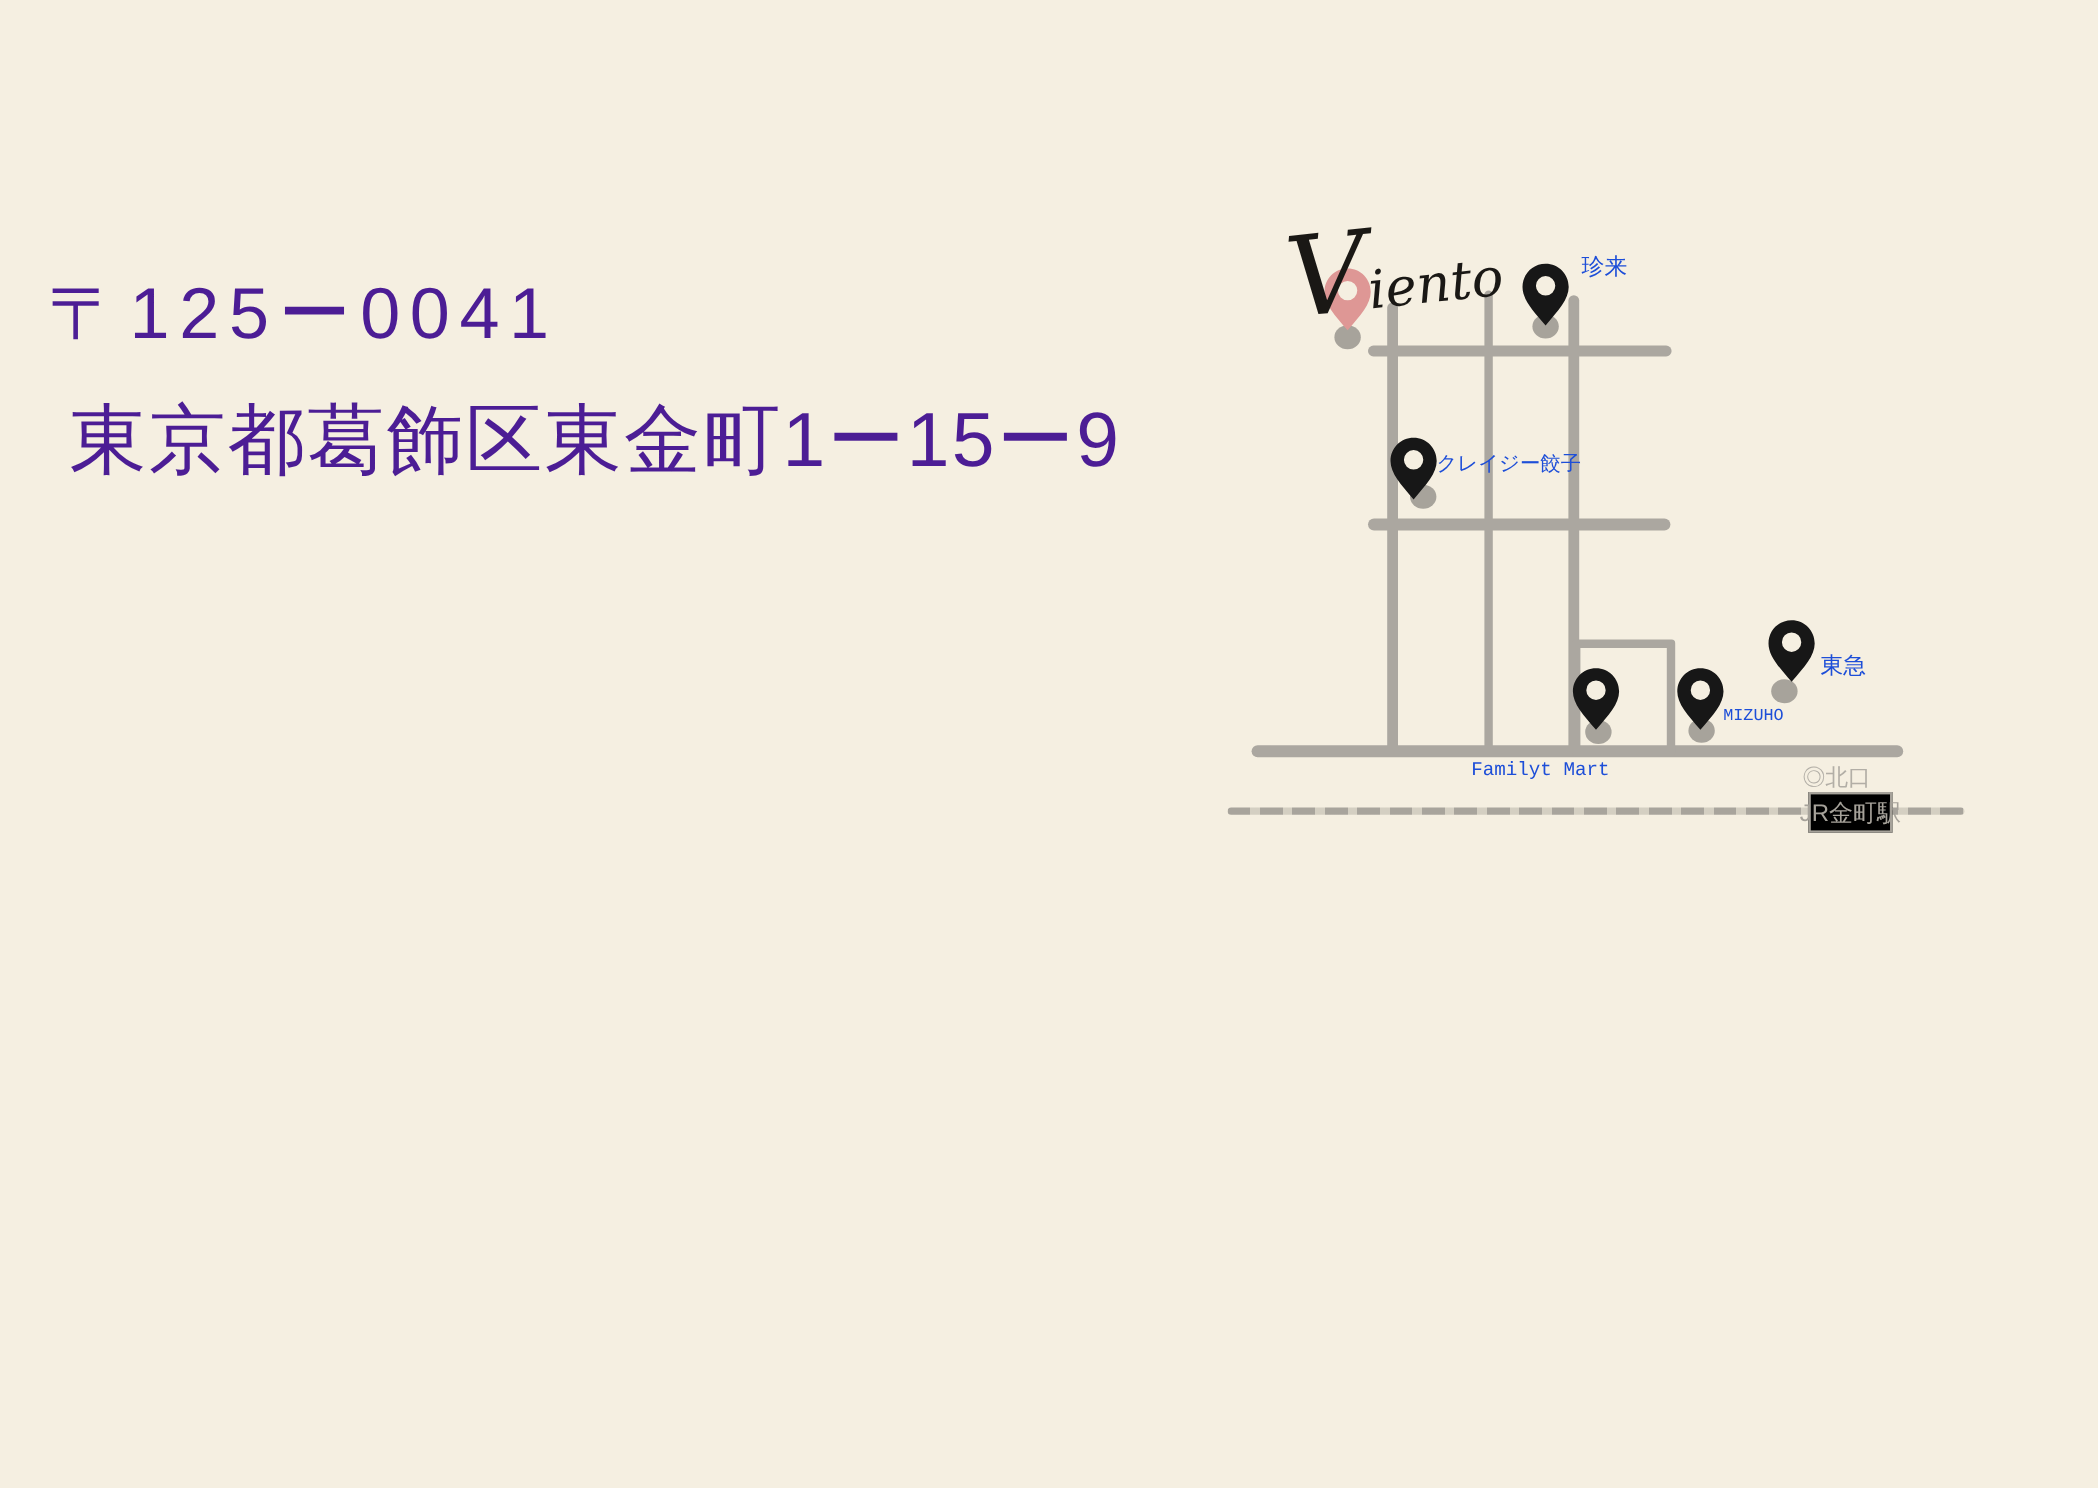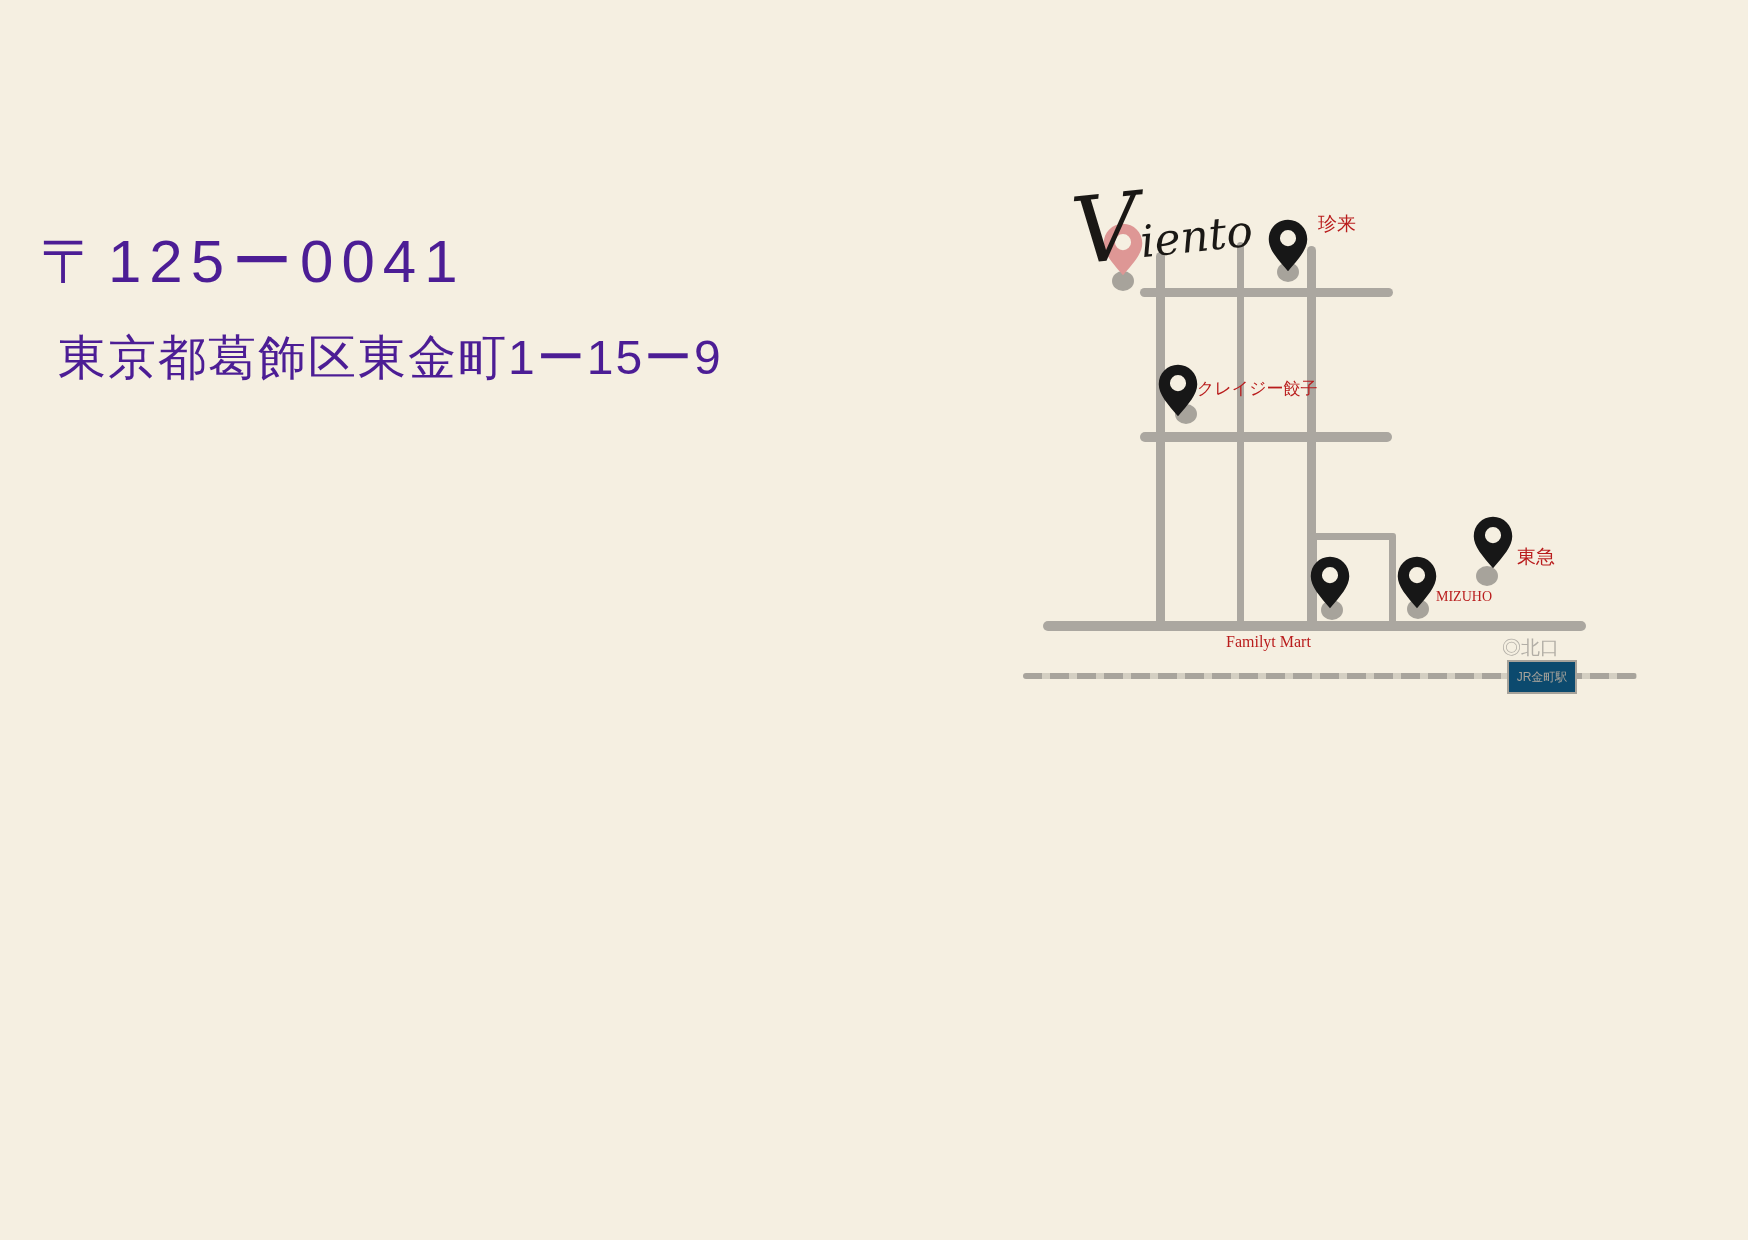--- a/index.html
+++ b/index.html
@@ -12,21 +12,21 @@
   }
   
   .addr{
     position:absolute;
     color:#4c1d95;
     font-weight:300;
     white-space:nowrap;
     line-height:1;
   }
   .addr-postal{left:40px;top:232px;font-size:60px;letter-spacing:8px;}
-  .addr-1{left:58px;top:334px;font-size:48px;letter-spacing:2px;}
+  .addr-1{left:58px;top:334px;font-size:64px;letter-spacing:2px;}
   .addr-2{left:470px;top:436px;font-size:58px;letter-spacing:2px;}
   
   .road{position:absolute;background:#aba7a0;border-radius:6px;}
   .road-v1{left:1156px;top:252px;width:9px;height:378px;}
   .road-v2{left:1237px;top:242px;width:7px;height:388px;}
   .road-v3{left:1307px;top:246px;width:9px;height:384px;}
   .road-h1{left:1140px;top:288px;width:253px;height:9px;}
   .road-h2{left:1140px;top:432px;width:252px;height:10px;}
   .road-main{left:1043px;top:621px;width:543px;height:10px;}
   .block-box{
@@ -35,34 +35,34 @@
     background:transparent;
   }
   .railway{
     position:absolute;left:1023px;top:673px;width:614px;height:6px;
     background:repeating-linear-gradient(90deg,#a8a49c 0 19px,#d4cfc2 19px 27px);
     border-radius:3px;
   }
   
   .station-box{
     position:absolute;left:1507px;top:660px;width:70px;height:34px;
-    border:2px solid #a6a29a;box-sizing:border-box;background:#0c4a6e;
-    color:#a6a29a;font-size:12px;
+    border:2px solid #a6a29a;box-sizing:border-box;background:#000000;
+    color:#a6a29a;font-size:20px;
     display:flex;align-items:center;justify-content:center;
     white-space:nowrap;letter-spacing:0px;
   }
   .north-exit{
     position:absolute;left:1502px;top:635px;
     color:#b2aea6;font-size:19px;
     font-family:"Liberation Serif",serif;white-space:nowrap;text-align:center;
   }
   
   .plabel{
-    position:absolute;color:#b91c1c;
-    font-family:Liberation Serif, serif;
+    position:absolute;color:#1d4ed8;
+    font-family:Liberation Mono, monospace;
     white-space:nowrap;line-height:1;
   }
   .lbl-chinrai{left:1318px;top:214px;font-size:19px;}
   .lbl-crazy{left:1197px;top:380px;font-size:17px;}
   .lbl-tokyu{left:1517px;top:547px;font-size:19px;}
   .lbl-mizuho{left:1436px;top:590px;font-size:14px;}
   .lbl-family{left:1226px;top:634px;font-size:16px;}
   
   .dot{position:absolute;width:22px;height:20px;border-radius:50%;background:#a7a39b;}
   .dot-viento{left:1112px;top:271px;}

